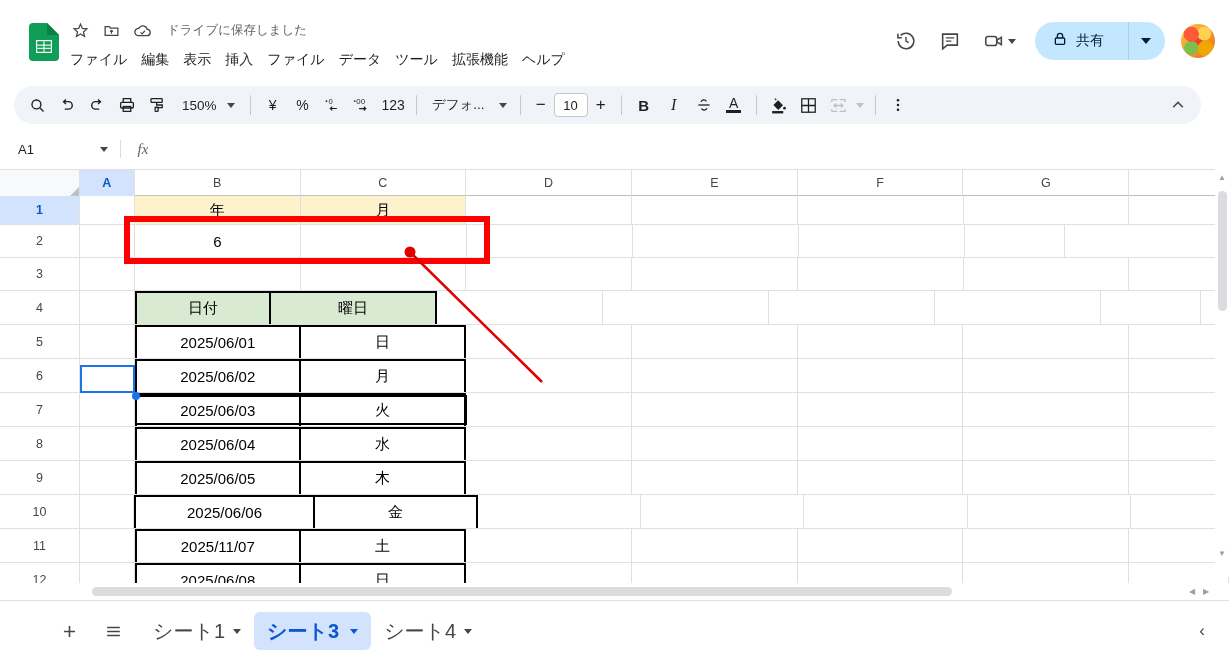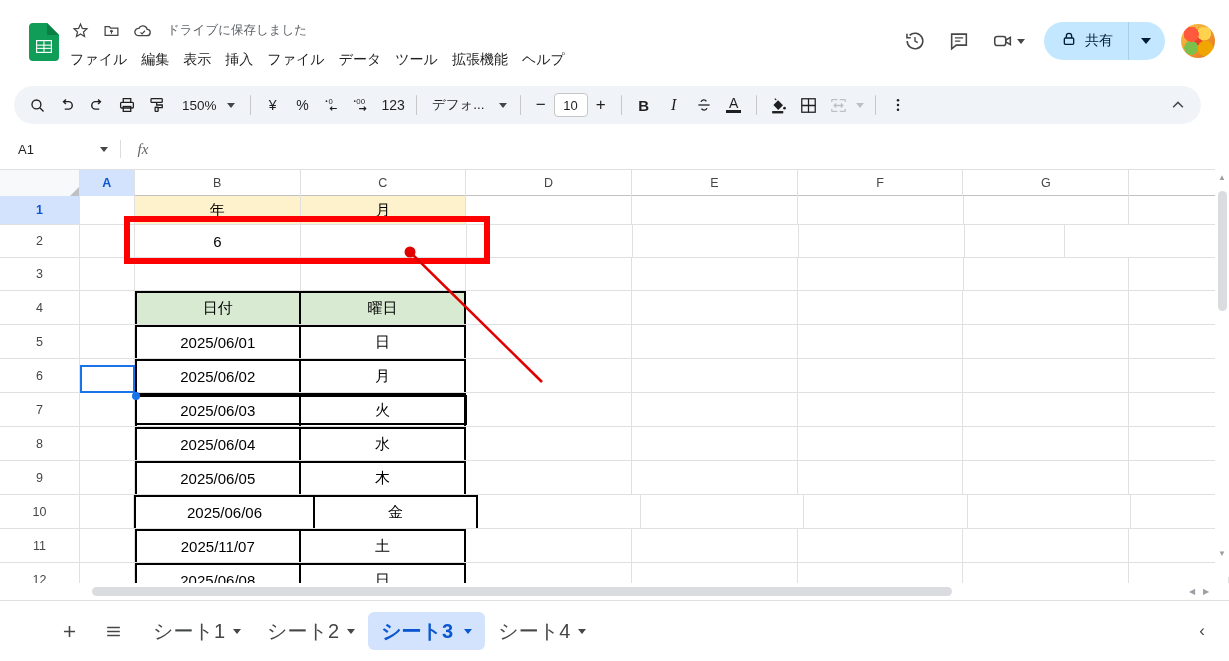--- a/index.html
+++ b/index.html
@@ -30,21 +30,21 @@
   .hr-ic {
     width:38px; height:38px; border-radius:50%;
     display:flex; align-items:center; justify-content:center; color:#444746; cursor:pointer;
   }
   .hr-ic.withcaret { width:48px; gap:3px; }
   .caret-sm { width:0;height:0;border-left:4px solid transparent;border-right:4px solid transparent;border-top:5px solid #444746; }
   .share-btn {
     display:flex; align-items:center; height:38px; background:#c2e7ff; border-radius:19px;
     padding:0 2px 0 0; margin-left:6px;
   }
-  .share-main { display:flex; align-items:center; gap:8px; padding:0 15px 0 17px; height:38px; cursor:pointer;
+  .share-main { display:flex; align-items:center; gap:8px; padding:0 24px 0 17px; height:38px; cursor:pointer;
                 border-right:1px solid #a8cfe8; }
   .share-label { font-size:14px; color:#001d35; white-space:nowrap; }
   .share-caret { width:34px; height:38px; display:flex; align-items:center; justify-content:center; cursor:pointer; }
   .share-caret .cd { width:0;height:0;border-left:5px solid transparent;border-right:5px solid transparent;border-top:6px solid #001d35; }
   .avatar {
     width:34px; height:34px; border-radius:50%; margin-left:10px; cursor:pointer;
     background:
       radial-gradient(circle at 30% 30%, #ff5a3c 0 22%, transparent 23%),
       radial-gradient(circle at 68% 28%, #ffd24d 0 20%, transparent 21%),
       radial-gradient(circle at 30% 70%, #7bbf4d 0 20%, transparent 21%),
@@ -455,21 +455,21 @@
         <div class="gcell" style="width:166px"></div>
         <div class="gcell" style="width:166px"></div>
         <div class="gcell" style="width:166px"></div>
         <div class="gcell" style="width:166px"></div>
         <div class="gcell" style="width:166px"></div>
         <div class="gcell" style="width:100px"></div>
       </div>
 
       <div class="grow" style="height:34px">
         <div class="gcell" style="width:55px"></div>
-        <div class="gcell greenh bt bl br2" style="width:166px">日付</div>
+        <div class="gcell greenh bt bl br2" style="width:136px">日付</div>
         <div class="gcell greenh bt br2" style="width:166px">曜日</div>
         <div class="gcell" style="width:166px"></div>
         <div class="gcell" style="width:166px"></div>
         <div class="gcell" style="width:166px"></div>
         <div class="gcell" style="width:166px"></div>
         <div class="gcell" style="width:100px"></div>
       </div>
 
       <div class="grow" style="height:34px">
         <div class="gcell" style="width:55px"></div>
@@ -594,24 +594,20 @@
     </div>
     <div class="sb-ic">
       <svg width="19" height="19" viewBox="0 0 24 24" fill="none" stroke="#444746" stroke-width="1.9">
         <path d="M4 7h16M4 12h16M4 17h16"></path>
       </svg>
     </div>
     <div class="stab">
       <span>シート1</span>
       <span class="tri"></span>
     </div>
-    <div class="stab">
-      <span>シート2</span>
-      <span class="tri"></span>
-    </div>
     <div class="stab active">
       <span>シート3</span>
       <span class="tri"></span>
     </div>
     <div class="stab">
       <span>シート4</span>
       <span class="tri"></span>
     </div>
     <div class="sb-right">‹</div>
   </div>

